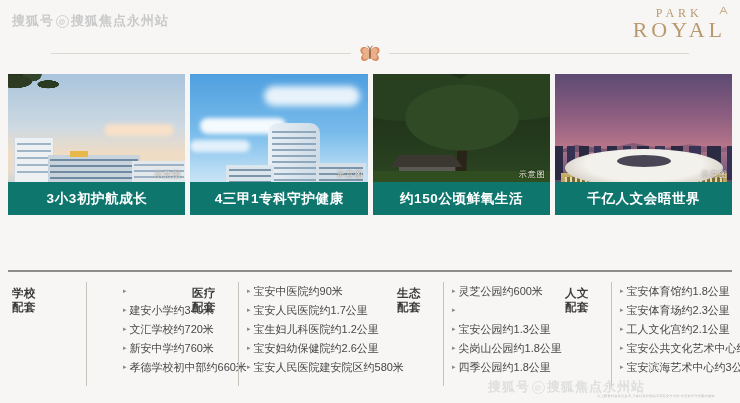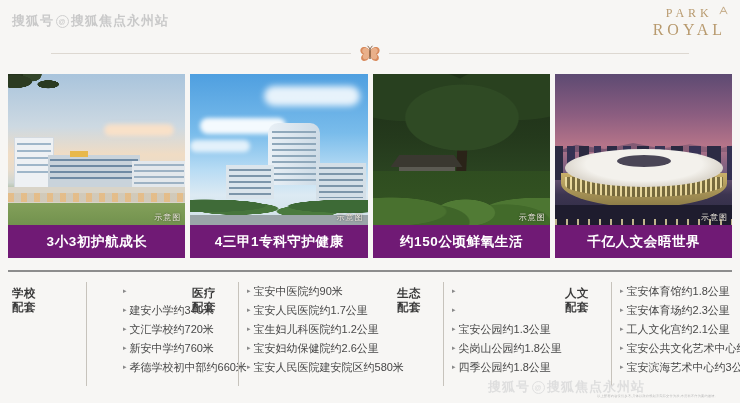--- a/index.html
+++ b/index.html
@@ -21,21 +21,21 @@
   .sohu-wm .circ{
     display:inline-block;width:11px;height:11px;border:1px solid #cfcfcf;
     border-radius:50%;font-size:7px;line-height:11px;text-align:center;
     vertical-align:middle;margin:0 2px;color:#c9c9c9;
   }
   .logo{
     position:absolute;right:14px;top:6px;text-align:center;
     font-family:"Liberation Serif","DejaVu Serif",serif;color:#b89a6e;
   }
   .logo .l1{font-size:12px;letter-spacing:4px;line-height:14px;}
-  .logo .l2{font-size:16px;letter-spacing:4px;line-height:20px;}
+  .logo .l2{font-size:22px;letter-spacing:4px;line-height:20px;}
   .logo .mark{
     position:absolute;right:-2px;top:0px;font-size:9px;color:#b89a6e;
   }
 
   
   .divider{
     position:absolute;top:42px;left:0;width:740px;height:22px;
     display:flex;align-items:center;justify-content:center;
   }
   .divider .rule{height:1px;width:300px;background:#ddd8d1;}
@@ -43,32 +43,32 @@
     width:26px;height:20px;margin:0 6px;display:flex;
     align-items:center;justify-content:center;
   }
 
   
   .photos{
     position:absolute;top:74px;left:8px;width:724px;height:188px;
     display:flex;gap:5px;
   }
   .card{
-    position:relative;width:178px;height:184px;overflow:hidden;
+    position:relative;width:178px;height:141px;overflow:hidden;
     background:#cfcfcf;
   }
   .photo{position:absolute;left:0;top:0;width:178px;height:155px;overflow:hidden;}
   .shi{
     position:absolute;right:4px;bottom:35px;z-index:6;
     font-size:8px;color:#ece7de;letter-spacing:1px;
     text-shadow:0 0 2px rgba(0,0,0,.6);
   }
   .cap{
     position:absolute;left:0;bottom:0;width:178px;height:33px;
-    background:#701a75;color:#ffffff;
+    background:#0f766e;color:#ffffff;
     display:flex;align-items:center;justify-content:center;
     font-size:13.5px;font-weight:bold;letter-spacing:.6px;
   }
 
   
   .p1{background:linear-gradient(#a9c4dc 0%,#cdd9e2 34%,#f0dcc4 52%,#e8dccb 62%,#cfd6d2 70%,#7e9757 82%,#8aa45e 100%);}
   .p1 .bldgA{position:absolute;left:6px;bottom:40px;width:40px;height:52px;background:#eef1f4;
     box-shadow:inset 0 0 0 1px #d4dae0;}
   .p1 .bldgA:after{content:"";position:absolute;left:3px;top:6px;right:3px;height:34px;
     background:repeating-linear-gradient(#9fb6c9 0 2px,transparent 2px 7px);}
@@ -371,20 +371,21 @@
 
     <div class="col col-eco">
       <div class="col-title">
         <div>生态</div>
         <div>配套</div>
       </div>
       <div class="col-sep"></div>
       <div class="col-list">
         <div class="li">
             <span class="tri">▸</span>
+            <span>灵芝公园约600米</span>
           </div>
         <div class="li">
             <span class="tri">▸</span>
           </div>
         <div class="li">
             <span class="tri">▸</span>
             <span>宝安公园约1.3公里</span>
           </div>
         <div class="li">
             <span class="tri">▸</span>

